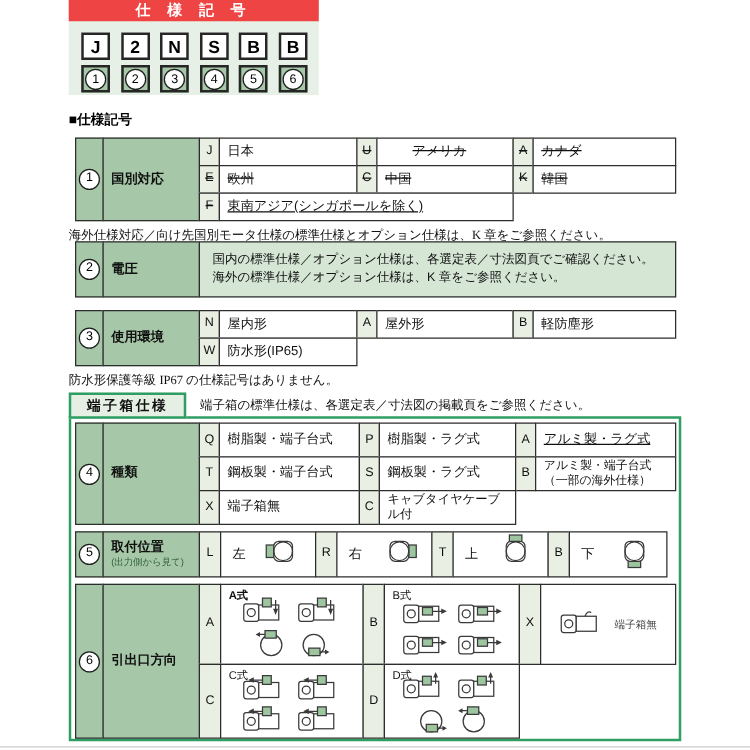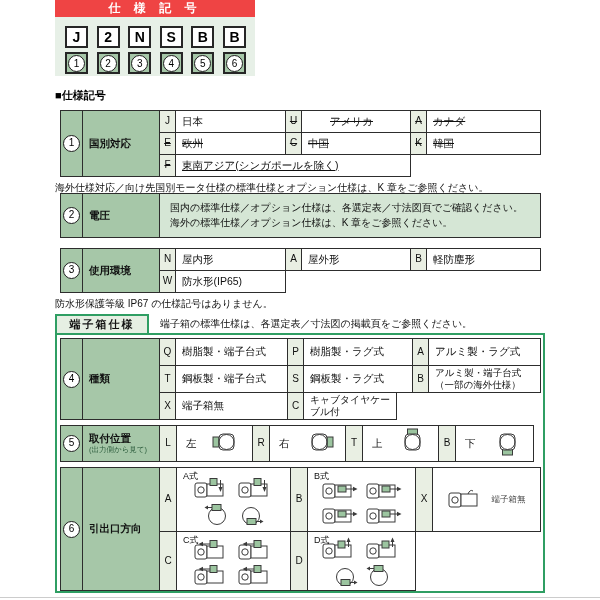--- a/index.html
+++ b/index.html
@@ -8,21 +8,21 @@
 
   
   .c{position:absolute;box-sizing:border-box;border:1px solid #2d2d2d;background:#fff;
      display:flex;align-items:center;padding:0 6px;font-size:10.5px;color:#101010;line-height:1.25;}
   .code{justify-content:center;padding:0;background:#e9efe3;font-size:10px;}
   .hd{background:#a6c7a8;font-weight:700;}
   .badge{background:#a6c7a8;justify-content:center;padding:0;}
   .circ{width:15px;height:15px;border-radius:50%;background:#fff;border:1px solid #1d1d1d;
         display:flex;align-items:center;justify-content:center;font-size:10px;font-weight:400;color:#000;}
   .struck{text-decoration:line-through;}
-  .note{position:absolute;font-size:10px;color:#111;}
+  .note{position:absolute;font-size:10px;color:#111;font-family:Liberation Serif, serif;}
 
   
   #specPanel{position:absolute;left:55px;top:0;width:200px;height:76px;background:#e7f0e7;}
   #specHeader{height:17px;background:#ef4444;color:#fff;display:flex;align-items:center;
               justify-content:center;font-size:12px;font-weight:700;letter-spacing:5px;}
   .boxRow{position:absolute;left:10px;right:9px;display:flex;justify-content:space-between;}
   .sbox{width:23px;height:22px;box-sizing:border-box;border:2px solid #262626;background:#fff;
         display:flex;align-items:center;justify-content:center;font-size:14px;font-weight:700;color:#000;}
   .nbox{background:#a6c7a8;}
 
@@ -144,38 +144,38 @@
   <div class="c badge" style="left:60px;top:338px;width:23px;height:82px;">
       <span class="circ">4</span>
     </div>
   <div class="c hd" style="left:82px;top:338px;width:78px;height:82px;">種類</div>
 
   <div class="c code" style="left:159px;top:338px;width:17px;height:28px;">Q</div>
   <div class="c" style="left:175px;top:338px;width:113px;height:28px;">樹脂製・端子台式</div>
   <div class="c code" style="left:287px;top:338px;width:17px;height:28px;">P</div>
   <div class="c" style="left:303px;top:338px;width:110px;height:28px;">樹脂製・ラグ式</div>
   <div class="c code" style="left:412px;top:338px;width:17px;height:28px;">A</div>
-  <div class="c" style="left:428px;top:338px;width:113px;height:28px;">アルミ製・ラグ式</div>
+  <div class="c" style="left:428px;top:338px;width:113px;height:28px;text-decoration:underline;">アルミ製・ラグ式</div>
 
   <div class="c code" style="left:159px;top:365px;width:17px;height:28px;">T</div>
   <div class="c" style="left:175px;top:365px;width:113px;height:28px;">鋼板製・端子台式</div>
   <div class="c code" style="left:287px;top:365px;width:17px;height:28px;">S</div>
   <div class="c" style="left:303px;top:365px;width:110px;height:28px;">鋼板製・ラグ式</div>
   <div class="c code" style="left:412px;top:365px;width:17px;height:28px;">B</div>
   <div class="c" style="left:428px;top:365px;width:113px;height:28px;">
     <div class="twoLine">
       <span>アルミ製・端子台式</span>
       <span>（一部の海外仕様）</span>
     </div>
   </div>
 
   <div class="c code" style="left:159px;top:392px;width:17px;height:28px;">X</div>
   <div class="c" style="left:175px;top:392px;width:113px;height:28px;">端子箱無</div>
   <div class="c code" style="left:287px;top:392px;width:17px;height:28px;">C</div>
-  <div class="c" style="left:303px;top:392px;width:94px;height:28px;font-size:9.8px;">キャブタイヤケーブル付</div>
+  <div class="c" style="left:303px;top:392px;width:110px;height:28px;font-size:9.8px;">キャブタイヤケーブル付</div>
 
   <div class="c badge" style="left:60px;top:425px;width:23px;height:37px;">
       <span class="circ">5</span>
     </div>
   <div class="c hd" style="left:82px;top:425px;width:78px;height:37px;">
     <div class="twoLine" style="font-size:10.5px;">
       <span>取付位置</span>
       <span class="sub">(出力側から見て)</span>
     </div>
   </div>
@@ -215,21 +215,21 @@
           <circle cx="17.5" cy="15" r="7.5" fill="none" stroke="#3a3a3a"></circle>
         </svg></span>
   </div>
 
   <div class="c badge" style="left:60px;top:467px;width:23px;height:124px;">
       <span class="circ">6</span>
     </div>
   <div class="c hd" style="left:82px;top:467px;width:78px;height:124px;">引出口方向</div>
 
   <div class="c code" style="left:159px;top:467px;width:18px;height:65px;">A</div>
-  <div class="c" style="left:176px;top:467px;width:115px;height:65px;padding:0 3px;">
+  <div class="c" style="left:176px;top:467px;width:115px;height:65px;padding:0 3px;font-weight:bold;">
     <span class="diagTitle">A式</span>
     <div class="diagGrid">
         <svg width="36" height="24" viewBox="0 0 36 24">
           <rect x="1" y="7" width="12" height="14" rx="2" fill="#fff" stroke="#3a3a3a"></rect>
           <circle cx="7" cy="14" r="3.2" fill="#fff" stroke="#3a3a3a"></circle>
           <rect x="13" y="8" width="16" height="12" fill="#fff" stroke="#3a3a3a"></rect>
           <rect x="16" y="2.5" width="7" height="7" fill="#9cc5a0" stroke="#3a3a3a"></rect>
           <line x1="26.5" y1="4" x2="26.5" y2="12" stroke="#3a3a3a"></line>
           <polygon points="24.5,11 28.5,11 26.5,16" fill="#3a3a3a"></polygon>
         </svg>

